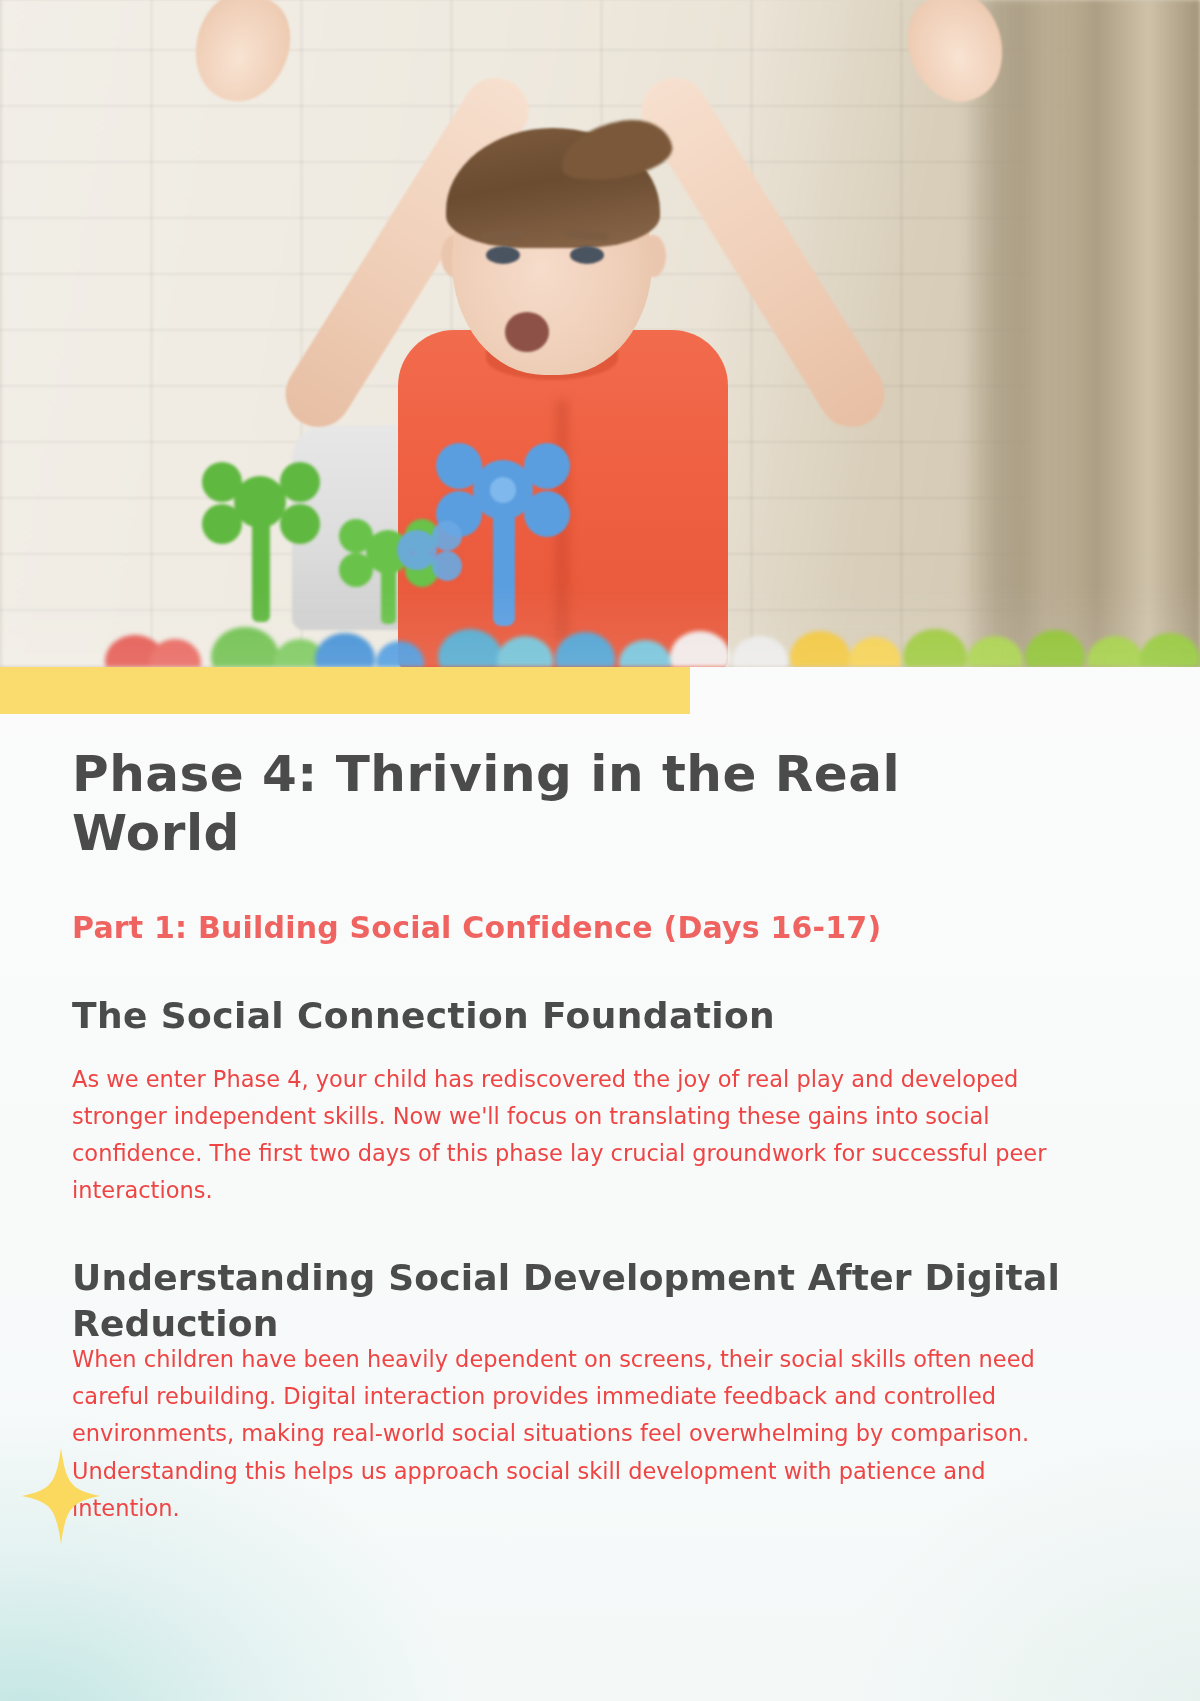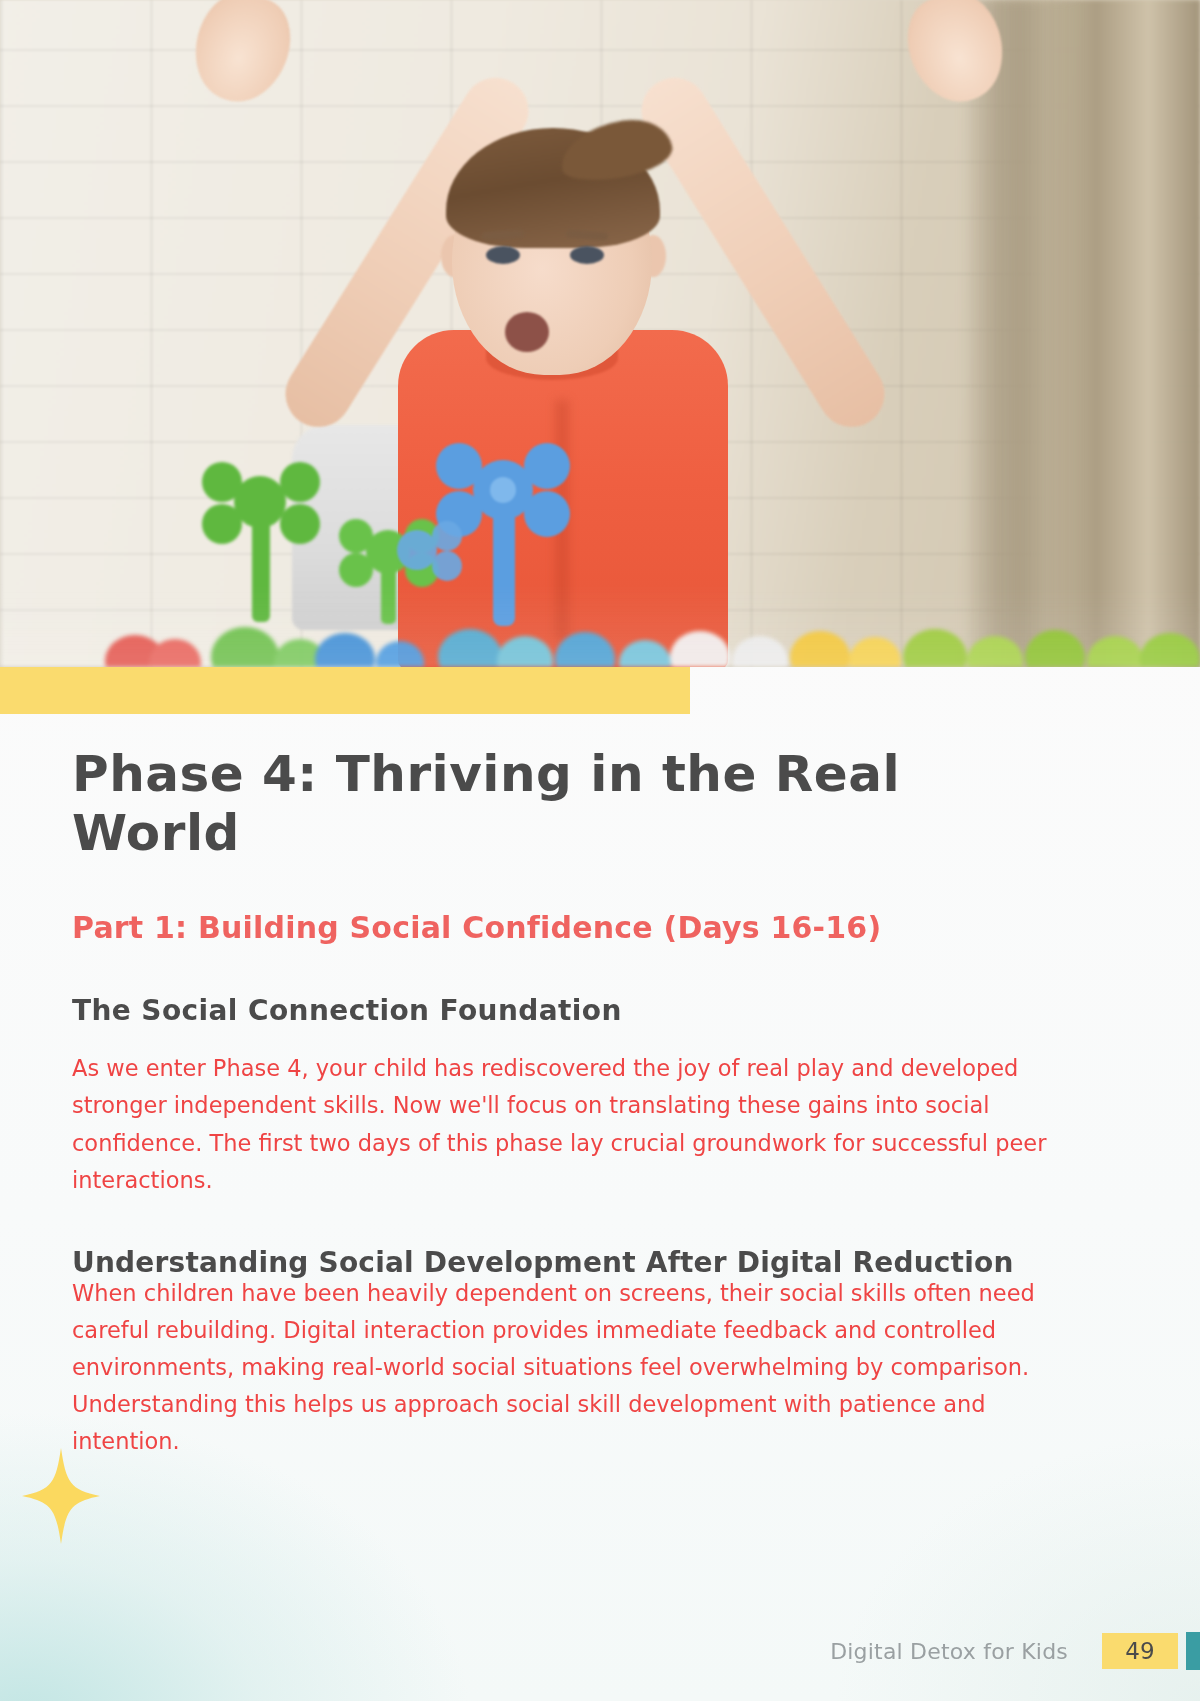--- a/index.html
+++ b/index.html
@@ -181,21 +181,21 @@
     margin: 46px 0 0 0;
     font-size: 30px;
     line-height: 1.25;
     font-weight: 700;
     letter-spacing: 0.2px;
     color: #ef6360;
     font-family: "DejaVu Sans", sans-serif;
   }
   .section-heading {
     margin: 46px 0 0 0;
-    font-size: 28px;
+    font-size: 36px;
     line-height: 1.28;
     font-weight: 700;
     letter-spacing: 0.4px;
     color: #4b4b4b;
     font-family: "DejaVu Sans", sans-serif;
   }
   .section-heading.tight { letter-spacing: 0.2px; }
   .body-text {
     margin: 22px 0 0 0;
     font-size: 22.5px;
@@ -346,34 +346,29 @@
 
     <div class="blocks-row" style="background:linear-gradient(180deg, rgba(255,255,255,0) 0%, rgba(255,255,255,0.12) 100%);"></div>
   </div>
 
   <div class="accent-bar"></div>
 
   <div class="content">
 
     <h1 class="page-title">Phase 4: Thriving in the Real World</h1>
 
-    <h2 class="part-title">Part 1: Building Social Confidence (Days 16-16)</h2>
+    <h2 class="part-title">Part 1: Building Social Confidence (Days 16-17)</h2>
 
     <h3 class="section-heading">The Social Connection Foundation</h3>
 
     <p class="body-text">As we enter Phase 4, your child has rediscovered the joy of real play and developed stronger independent skills. Now we'll focus on translating these gains into social confidence. The first two days of this phase lay crucial groundwork for successful peer interactions.</p>
 
     <h3 class="section-heading tight">Understanding Social Development After Digital Reduction</h3>
 
     <p class="body-text overlap">When children have been heavily dependent on screens, their social skills often need careful rebuilding. Digital interaction provides immediate feedback and controlled environments, making real-world social situations feel overwhelming by comparison. Understanding this helps us approach social skill development with patience and intention.</p>
   </div>
 
   <svg class="sparkle" viewBox="0 0 78 96">
     <path d="M39 0 C44 34 48 42 78 48 C48 54 44 62 39 96 C34 62 30 54 0 48 C30 42 34 34 39 0 Z" fill="#fbd95f"></path>
   </svg>
 
-  <div class="footer">
-    <span class="footer-title">Digital Detox for Kids</span>
-    <span class="page-badge">49</span>
-    <span class="footer-tick"></span>
-  </div>
 
 </div>
 
 </body></html>

